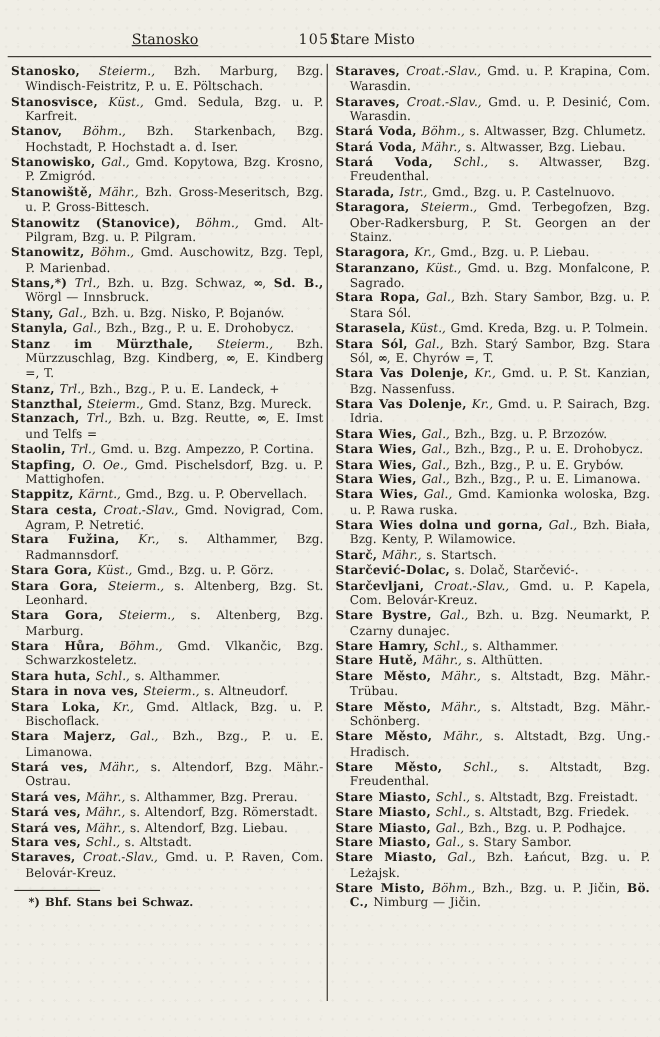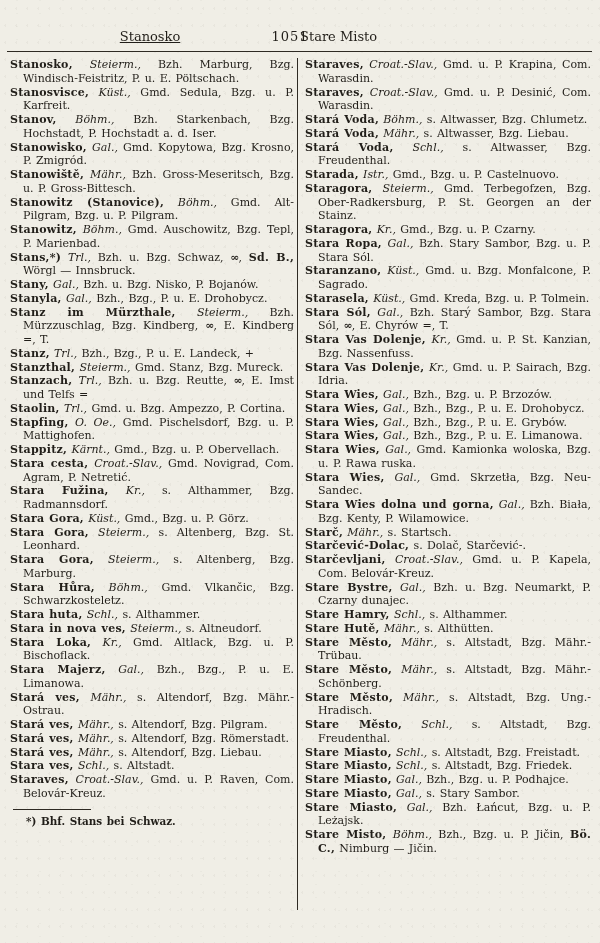--- a/index.html
+++ b/index.html
@@ -72,50 +72,49 @@
         <p class="entry"><b>Stara Fužina,</b><i> Kr.,</i><span> s. Althammer, Bzg. Radmannsdorf.</span></p>
         <p class="entry"><b>Stara Gora,</b><i> Küst.,</i><span> Gmd., Bzg. u. P. Görz.</span></p>
         <p class="entry"><b>Stara Gora,</b><i> Steierm.,</i><span> s. Altenberg, Bzg. St. Leonhard.</span></p>
         <p class="entry"><b>Stara Gora,</b><i> Steierm.,</i><span> s. Altenberg, Bzg. Marburg.</span></p>
         <p class="entry"><b>Stara Hůra,</b><i> Böhm.,</i><span> Gmd. Vlkančic, Bzg. Schwarzkosteletz.</span></p>
         <p class="entry"><b>Stara huta,</b><i> Schl.,</i><span> s. Althammer.</span></p>
         <p class="entry"><b>Stara in nova ves,</b><i> Steierm.,</i><span> s. Altneudorf.</span></p>
         <p class="entry"><b>Stara Loka,</b><i> Kr.,</i><span> Gmd. Altlack, Bzg. u. P. Bischoflack.</span></p>
         <p class="entry"><b>Stara Majerz,</b><i> Gal.,</i><span> Bzh., Bzg., P. u. E. Limanowa.</span></p>
         <p class="entry"><b>Stará ves,</b><i> Mähr.,</i><span> s. Altendorf, Bzg. Mähr.-Ostrau.</span></p>
-        <p class="entry"><b>Stará ves,</b><i> Mähr.,</i><span> s. Altendorf, Bzg. Pilgram.</span></p>
+        <p class="entry"><b>Stará ves,</b><i> Mähr.,</i><span> s. Althammer, Bzg. Prerau.</span></p>
         <p class="entry"><b>Stará ves,</b><i> Mähr.,</i><span> s. Altendorf, Bzg. Römerstadt.</span></p>
         <p class="entry"><b>Stará ves,</b><i> Mähr.,</i><span> s. Altendorf, Bzg. Liebau.</span></p>
         <p class="entry"><b>Stara ves,</b><i> Schl.,</i><span> s. Altstadt.</span></p>
         <p class="entry"><b>Staraves,</b><i> Croat.-Slav.,</i><span> Gmd. u. P. Raven, Com. Belovár-Kreuz.</span></p>
         <div class="footnote-rule"></div>
         <p class="footnote">*) Bhf. Stans bei Schwaz.</p>
       </div>
     <div class="divider"></div>
     <div class="col right" id="col-right">
         <p class="entry"><b>Staraves,</b><i> Croat.-Slav.,</i><span> Gmd. u. P. Krapina, Com. Warasdin.</span></p>
         <p class="entry"><b>Staraves,</b><i> Croat.-Slav.,</i><span> Gmd. u. P. Desinić, Com. Warasdin.</span></p>
         <p class="entry"><b>Stará Voda,</b><i> Böhm.,</i><span> s. Altwasser, Bzg. Chlumetz.</span></p>
         <p class="entry"><b>Stará Voda,</b><i> Mähr.,</i><span> s. Altwasser, Bzg. Liebau.</span></p>
         <p class="entry"><b>Stará Voda,</b><i> Schl.,</i><span> s. Altwasser, Bzg. Freudenthal.</span></p>
         <p class="entry"><b>Starada,</b><i> Istr.,</i><span> Gmd., Bzg. u. P. Castelnuovo.</span></p>
         <p class="entry"><b>Staragora,</b><i> Steierm.,</i><span> Gmd. Terbegofzen, Bzg. Ober-Radkersburg, P. St. Georgen an der Stainz.</span></p>
-        <p class="entry"><b>Staragora,</b><i> Kr.,</i><span> Gmd., Bzg. u. P. Czarny.</span></p>
+        <p class="entry"><b>Staragora,</b><i> Kr.,</i><span> Gmd., Bzg. u. P. Liebau.</span></p>
+        <p class="entry"><b>Staranzano,</b><i> Küst.,</i><span> Gmd. u. Bzg. Monfalcone, P. Sagrado.</span></p>
         <p class="entry"><b>Stara Ropa,</b><i> Gal.,</i><span> Bzh. Stary Sambor, Bzg. u. P. Stara Sól.</span></p>
-        <p class="entry"><b>Staranzano,</b><i> Küst.,</i><span> Gmd. u. Bzg. Monfalcone, P. Sagrado.</span></p>
         <p class="entry"><b>Starasela,</b><i> Küst.,</i><span> Gmd. Kreda, Bzg. u. P. Tolmein.</span></p>
         <p class="entry"><b>Stara Sól,</b><i> Gal.,</i><span> Bzh. Starý Sambor, Bzg. Stara Sól, </span><span class="posthorn">∞</span><span>, E. Chyrów =, T.</span></p>
         <p class="entry"><b>Stara Vas Dolenje,</b><i> Kr.,</i><span> Gmd. u. P. St. Kanzian, Bzg. Nassenfuss.</span></p>
         <p class="entry"><b>Stara Vas Dolenje,</b><i> Kr.,</i><span> Gmd. u. P. Sairach, Bzg. Idria.</span></p>
         <p class="entry"><b>Stara Wies,</b><i> Gal.,</i><span> Bzh., Bzg. u. P. Brzozów.</span></p>
         <p class="entry"><b>Stara Wies,</b><i> Gal.,</i><span> Bzh., Bzg., P. u. E. Drohobycz.</span></p>
         <p class="entry"><b>Stara Wies,</b><i> Gal.,</i><span> Bzh., Bzg., P. u. E. Grybów.</span></p>
         <p class="entry"><b>Stara Wies,</b><i> Gal.,</i><span> Bzh., Bzg., P. u. E. Limanowa.</span></p>
         <p class="entry"><b>Stara Wies,</b><i> Gal.,</i><span> Gmd. Kamionka woloska, Bzg. u. P. Rawa ruska.</span></p>
-        <p class="entry"><b>Stara Wies,</b><i> Gal.,</i><span> Gmd. Skrzetła, Bzg. Neu-Sandec.</span></p>
         <p class="entry"><b>Stara Wies dolna und gorna,</b><i> Gal.,</i><span> Bzh. Biała, Bzg. Kenty, P. Wilamowice.</span></p>
         <p class="entry"><b>Starč,</b><i> Mähr.,</i><span> s. Startsch.</span></p>
         <p class="entry"><b>Starčević-Dolac,</b><span> s. Dolač, Starčević-.</span></p>
         <p class="entry"><b>Starčevljani,</b><i> Croat.-Slav.,</i><span> Gmd. u. P. Kapela, Com. Belovár-Kreuz.</span></p>
         <p class="entry"><b>Stare Bystre,</b><i> Gal.,</i><span> Bzh. u. Bzg. Neumarkt, P. Czarny dunajec.</span></p>
         <p class="entry"><b>Stare Hamry,</b><i> Schl.,</i><span> s. Althammer.</span></p>
         <p class="entry"><b>Stare Hutě,</b><i> Mähr.,</i><span> s. Althütten.</span></p>
         <p class="entry"><b>Stare Město,</b><i> Mähr.,</i><span> s. Altstadt, Bzg. Mähr.-Trübau.</span></p>
         <p class="entry"><b>Stare Město,</b><i> Mähr.,</i><span> s. Altstadt, Bzg. Mähr.-Schönberg.</span></p>
         <p class="entry"><b>Stare Město,</b><i> Mähr.,</i><span> s. Altstadt, Bzg. Ung.-Hradisch.</span></p>

